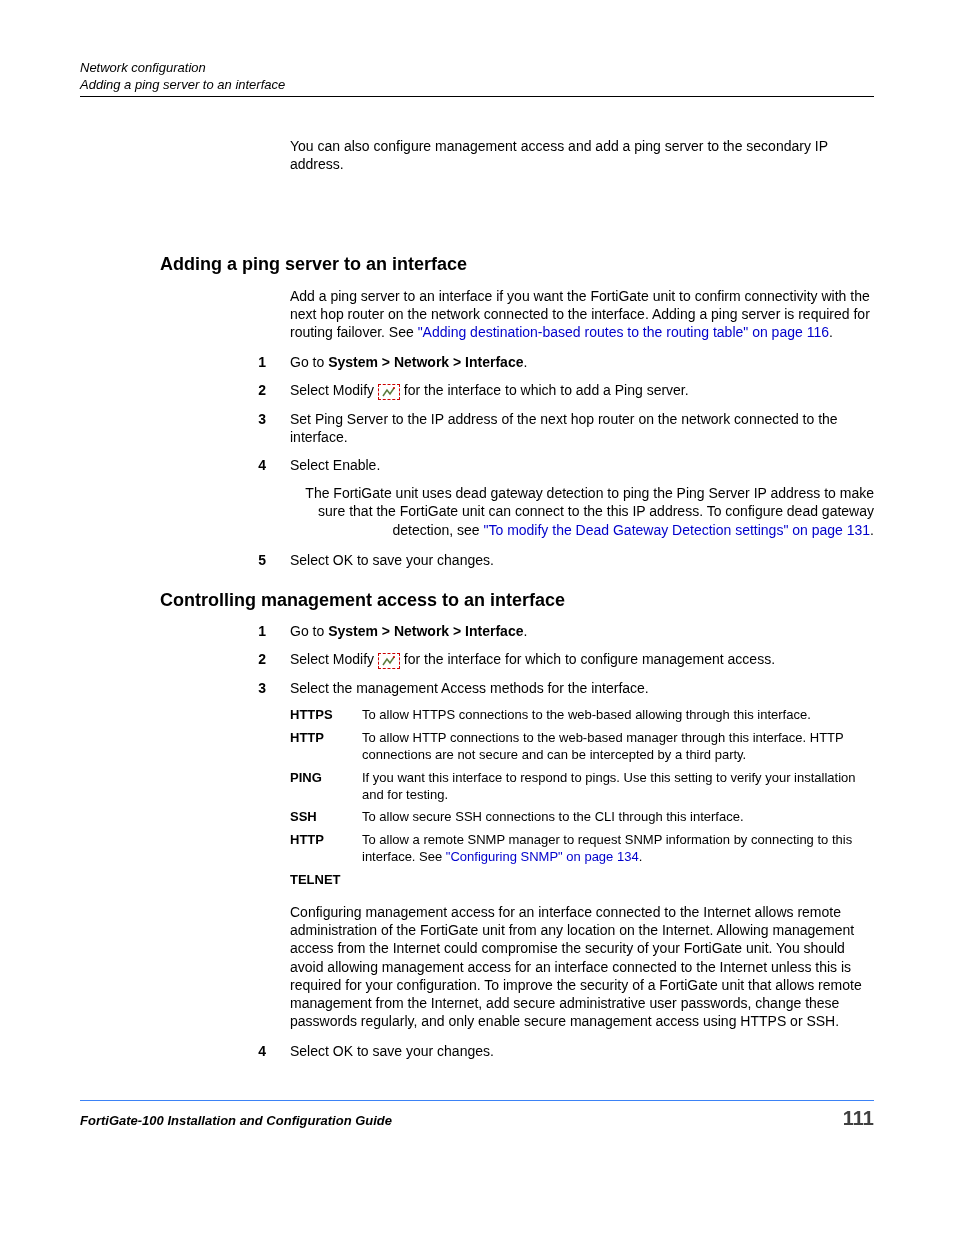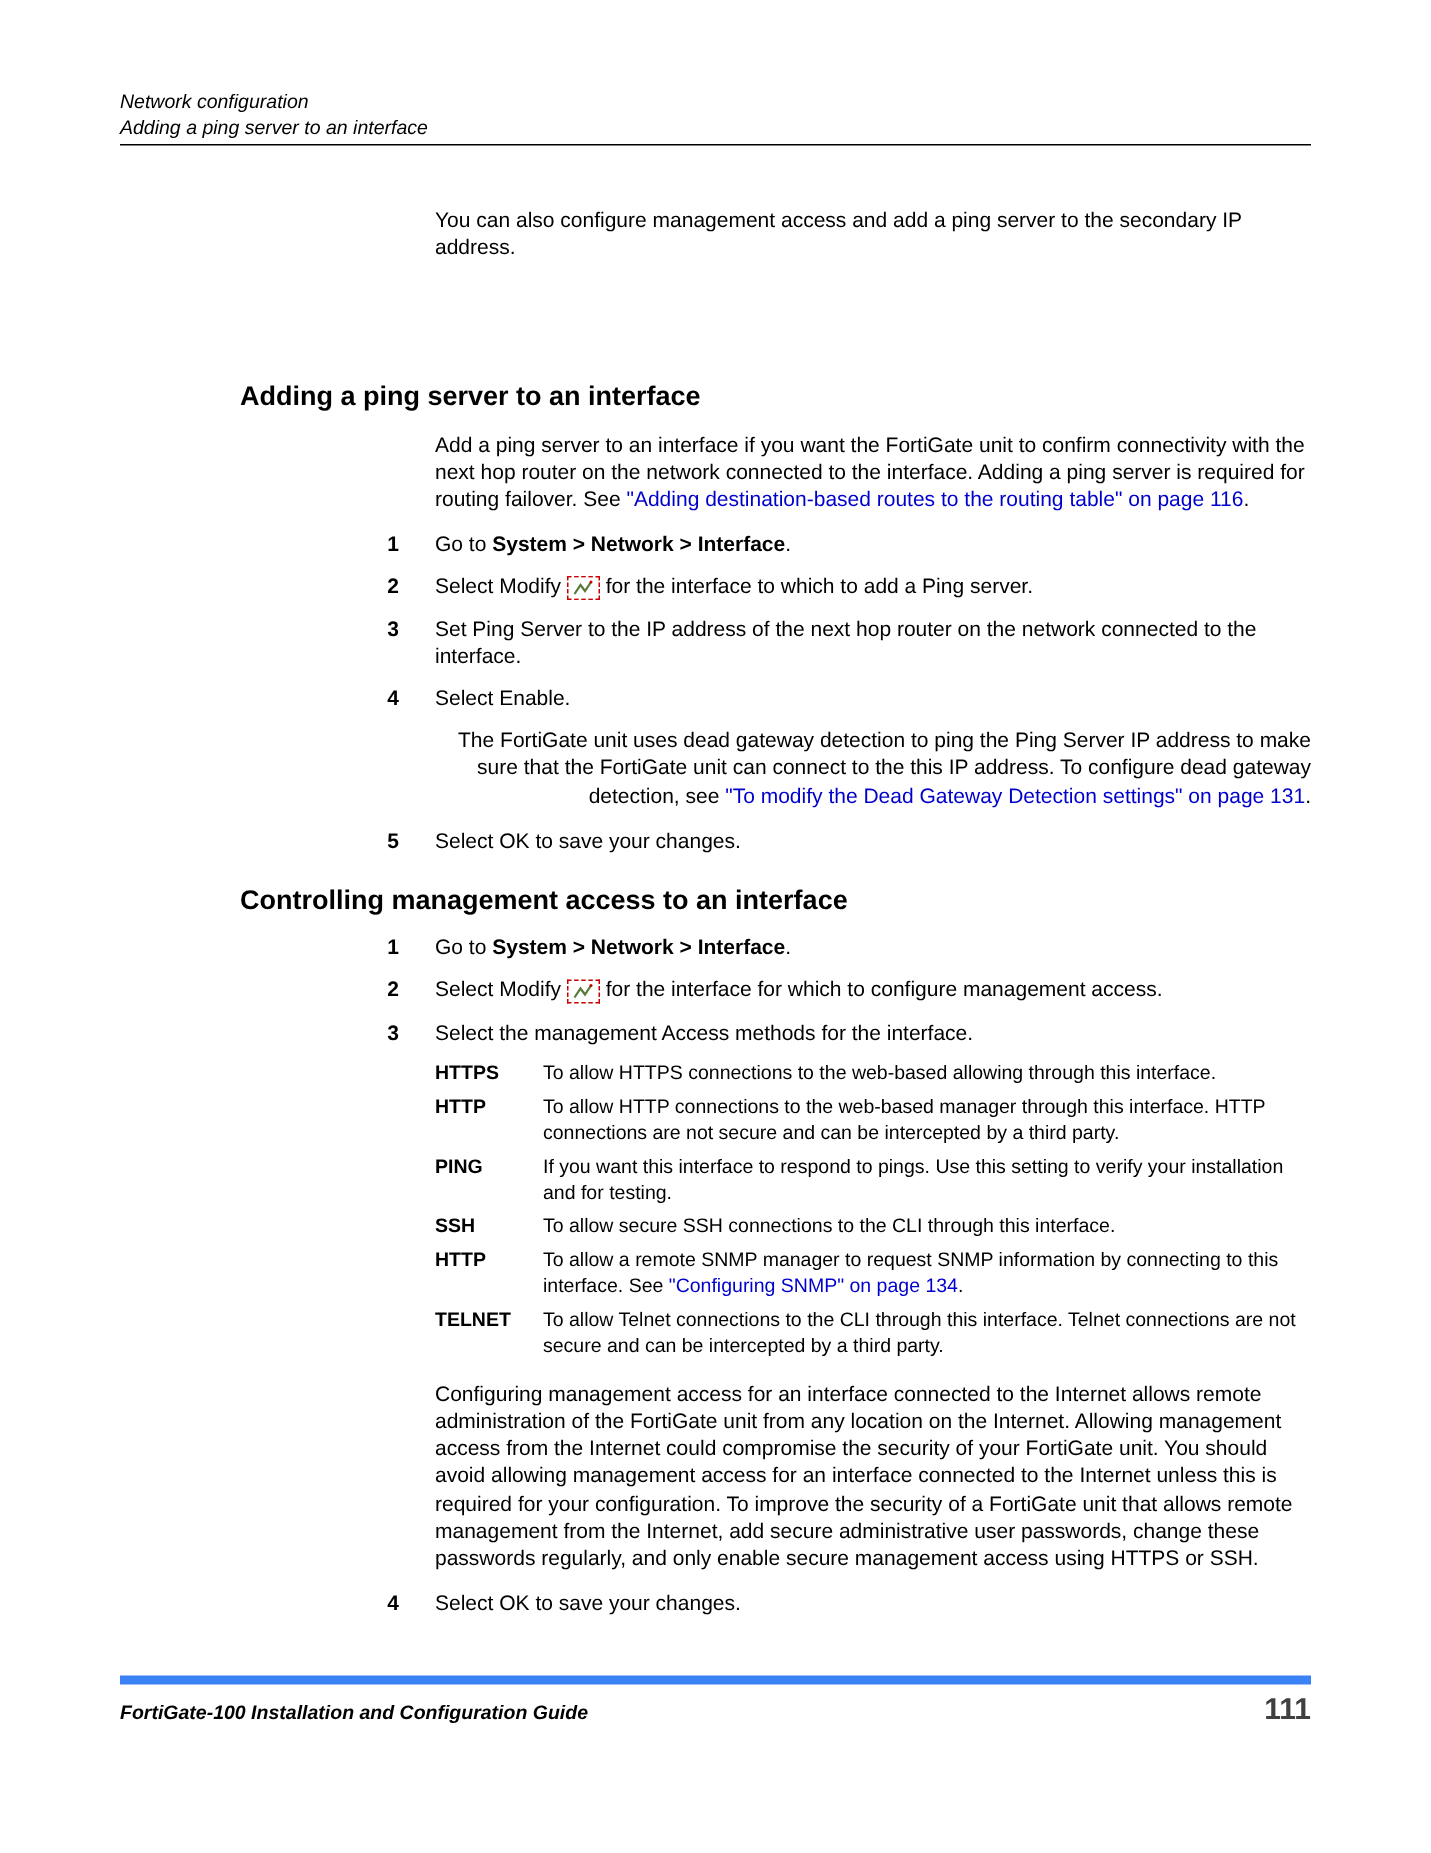--- a/index.html
+++ b/index.html
@@ -77,21 +77,21 @@
   }
   .access-label {
     width: 72px;
     font-weight: bold;
     flex-shrink: 0;
   }
   .access-desc {
     flex: 1;
   }
   .footer-rule {
-    border-top: 6px solid #3b82f6;
+    border-top: 1px solid #3b82f6;
     margin-top: 40px;
     padding-top: 4px;
     display: flex;
     justify-content: space-between;
     align-items: baseline;
   }
   .footer-left {
     font-style: italic;
     font-weight: bold;
     font-size: 13px;
@@ -199,21 +199,20 @@
     <div class="access-desc">To allow secure SSH connections to the CLI through this interface.</div>
   </div>
   <div class="access-row">
     <div class="access-label">HTTP</div>
     <div class="access-desc">
       <span>To allow a remote SNMP manager to request SNMP information by connecting to this interface. See </span><span class="link">"Configuring SNMP" on page 134</span><span>.</span>
     </div>
   </div>
   <div class="access-row">
     <div class="access-label">TELNET</div>
-    <div class="access-desc">To allow Telnet connections to the CLI through this interface. Telnet connections are not secure and can be intercepted by a third party.</div>
   </div>
 </div>
 
 <div class="body-text">Configuring management access for an interface connected to the Internet allows remote administration of the FortiGate unit from any location on the Internet. Allowing management access from the Internet could compromise the security of your FortiGate unit. You should avoid allowing management access for an interface connected to the Internet unless this is required for your configuration. To improve the security of a FortiGate unit that allows remote management from the Internet, add secure administrative user passwords, change these passwords regularly, and only enable secure management access using HTTPS or SSH.</div>
 
 <div class="step-row">
   <div class="step-num">4</div>
   <div class="step-content">Select OK to save your changes.</div>
 </div>
 

